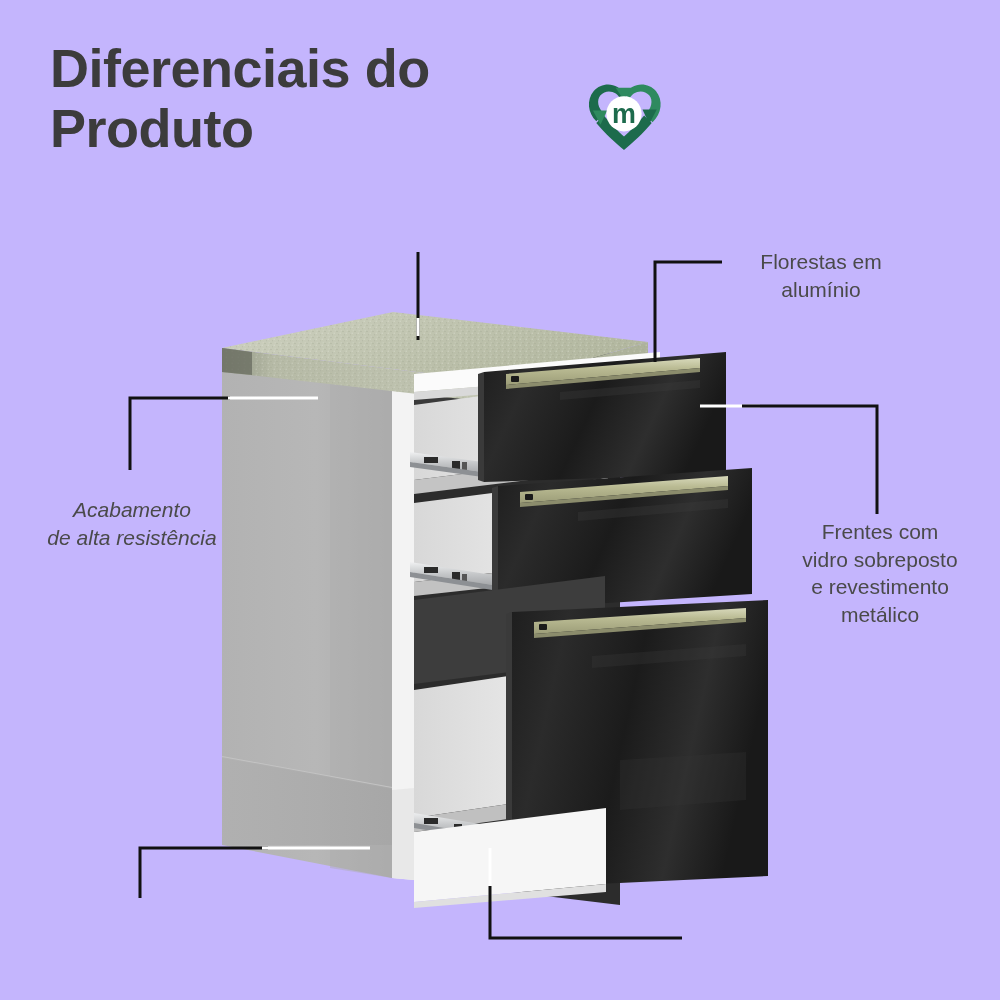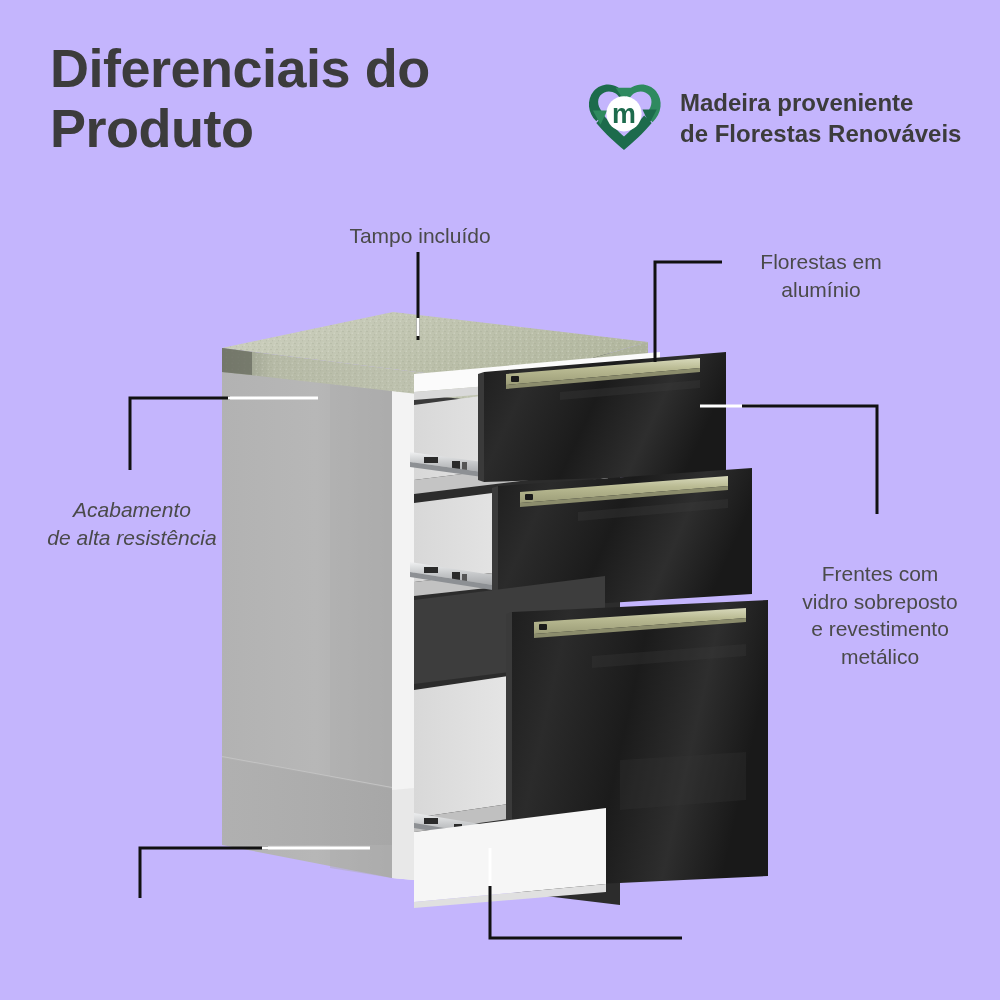--- a/index.html
+++ b/index.html
@@ -94,22 +94,20 @@
         <path d="M17 56 L26 47 C34 57 43 66 50 72 C57 66 66 57 74 47 L83 56 C73 68 60 80 50 88 C40 80 27 68 17 56 Z" fill="#1d6b4c"></path>
 
         <polygon points="30,41 13,41 22,58" fill="#2f8a5f"></polygon>
         <polygon points="72,40 89,40 80,57" fill="#1d6b4c"></polygon>
         <polygon points="60,14 50,29 40,14" fill="#2f8a5f"></polygon>
 
         <circle cx="50" cy="45" r="21" fill="#ffffff"></circle>
         <text x="50" y="56" text-anchor="middle" font-family="Liberation Sans, sans-serif" font-size="32" font-weight="bold" fill="#1d6b4c">m</text>
       </svg>
     </span>
-    <span class="eco-text">Madeira proveniente
-de Florestas Renováveis</span>
   </div>
 
   <svg id="cabinet-svg" viewBox="0 0 1000 1000" preserveAspectRatio="none" aria-hidden="true">
     <defs>
       <linearGradient id="gSide" x1="0" y1="0" x2="1" y2="0">
         <stop offset="0%" stop-color="#b2b2b2"></stop>
         <stop offset="55%" stop-color="#b7b7b7"></stop>
         <stop offset="100%" stop-color="#ababab"></stop>
       </linearGradient>
       <linearGradient id="gTop" x1="0" y1="0" x2="1" y2="0.4">
@@ -262,28 +260,27 @@
     <line x1="700" y1="406" x2="760" y2="406" stroke="#ffffff" stroke-width="3"></line>
     <polyline points="742,406 877,406 877,514" fill="none" stroke="#111111" stroke-width="3"></polyline>
 
     <polyline points="140,898 140,848 268,848" fill="none" stroke="#111111" stroke-width="3"></polyline>
     <line x1="262" y1="848" x2="370" y2="848" stroke="#ffffff" stroke-width="3"></line>
 
     <line x1="490" y1="848" x2="490" y2="900" stroke="#ffffff" stroke-width="3"></line>
     <polyline points="490,886 490,938 682,938" fill="none" stroke="#111111" stroke-width="3"></polyline>
   </svg>
 
-  <div class="callout c-center" style="left:310px; top:222px; width:220px;">Tampo incluído</div>
 
   <div class="callout c-center" style="left:716px; top:248px; width:210px;">Florestas em
 alumínio</div>
 
   <div class="callout c-center" style="left:18px; top:496px; width:228px;font-style:italic;">Acabamento
 de alta resistência</div>
 
-  <div class="callout c-center" style="left:782px; top:518px; width:196px;margin-top:42px;">Frentes com
+  <div class="callout c-center" style="left:782px; top:518px; width:196px;">Frentes com
 vidro sobreposto
 e revestimento
 metálico</div>
 
 
 
 </div>
 
 </body></html>

